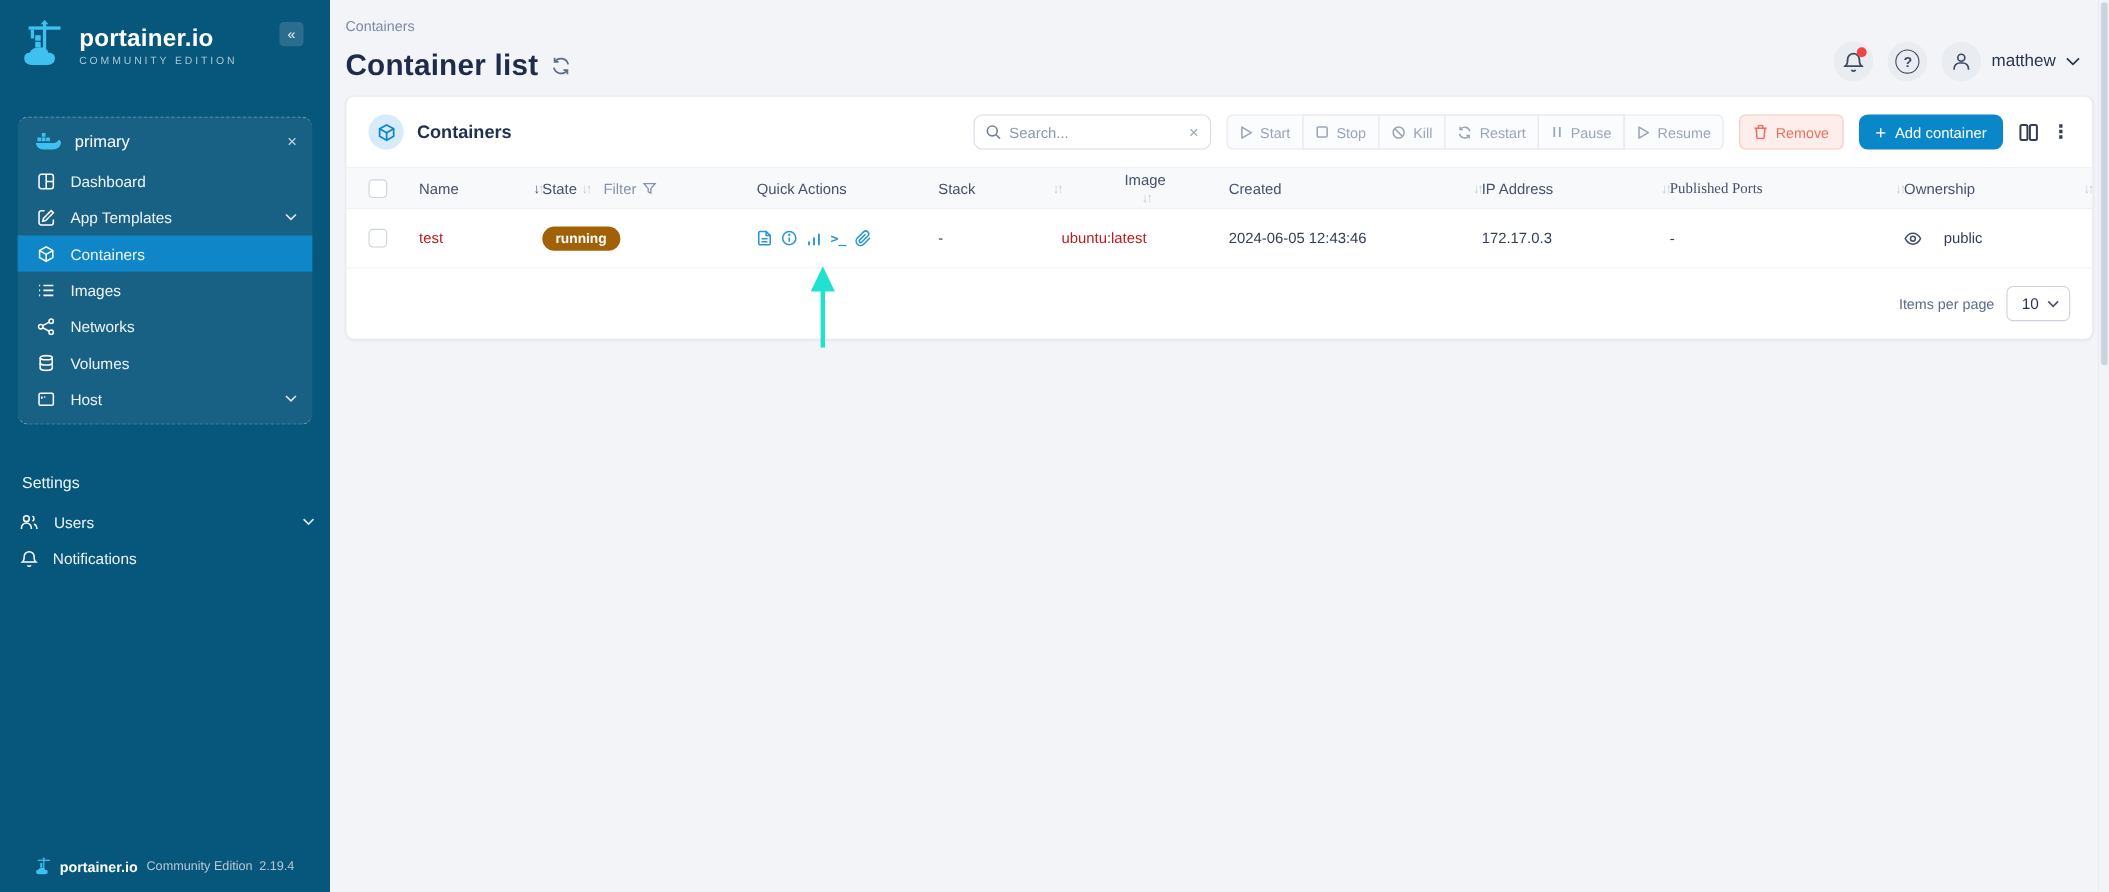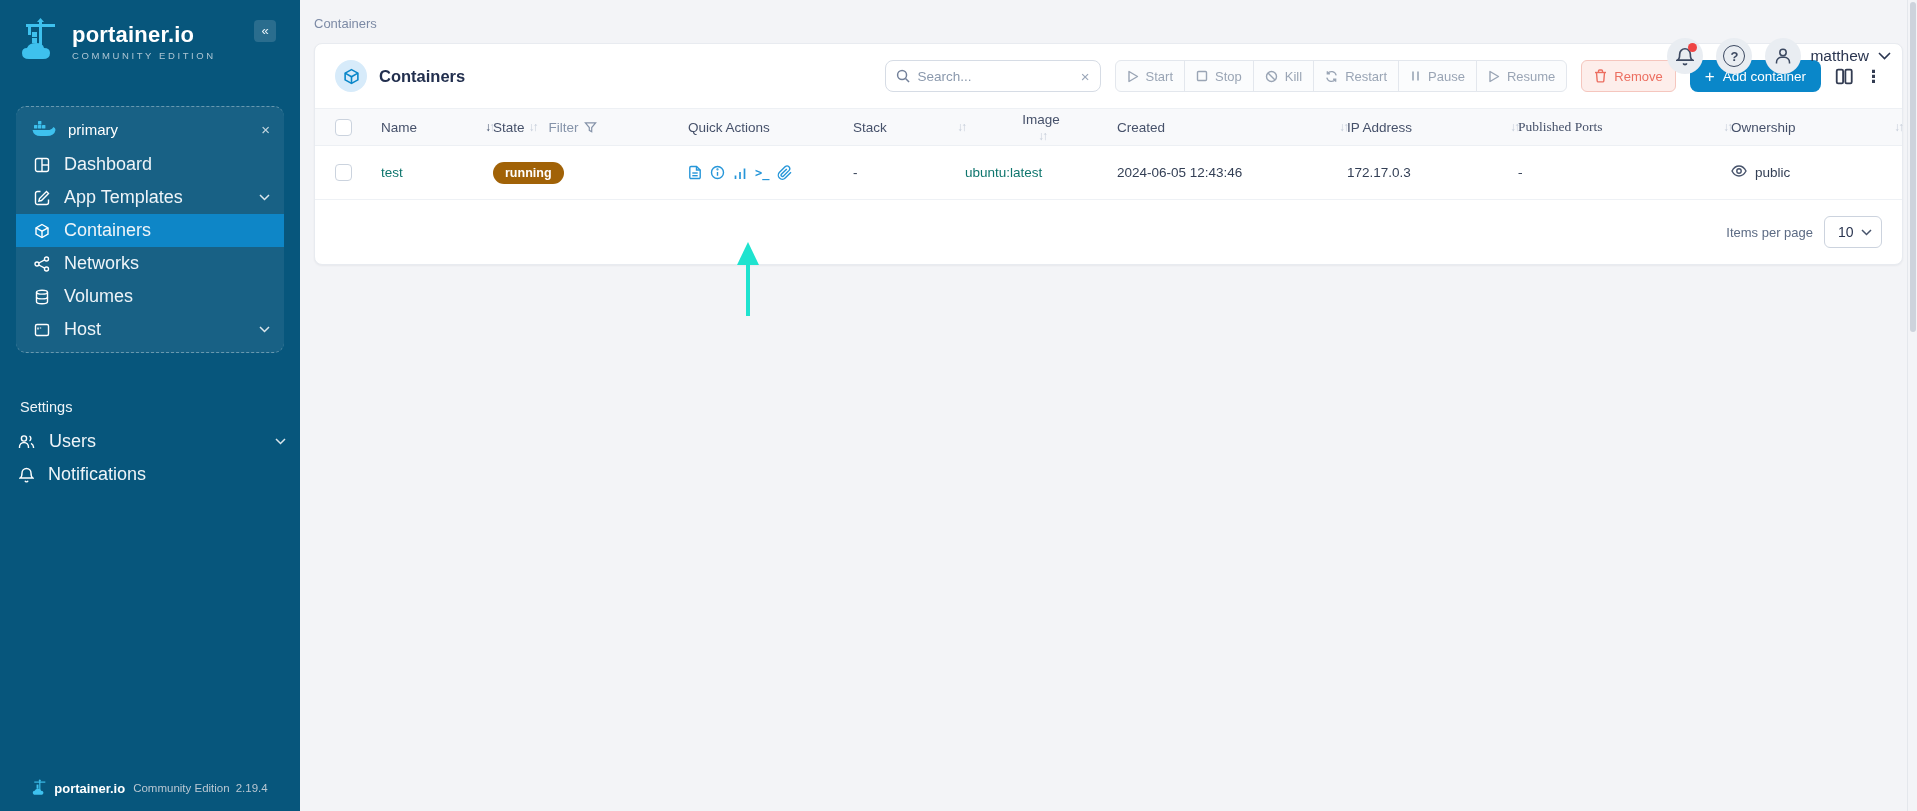--- a/index.html
+++ b/index.html
@@ -10,21 +10,21 @@
   .sidebar { position:fixed; left:0; top:0; width:300px; height:811px; background:#07567c; color:#fff; z-index:5; }
   .collapse-btn { position:absolute; top:20px; right:24px; width:22px; height:22px; border:none; border-radius:4px;
     background:rgba(255,255,255,.14); color:#eaf4fa; font-size:13px; line-height:20px; cursor:pointer; }
   .logo-row { display:flex; align-items:center; gap:10px; padding:18px 0 0 20px; }
   .logo-title { font-size:22px; font-weight:bold; color:#fff; letter-spacing:.2px; }
   .logo-sub { font-size:9.5px; letter-spacing:2.6px; color:#aec6d4; margin-top:2px; }
   .env-box { margin:42px 16px 0 16px; background:rgba(255,255,255,.07); border-radius:10px;
     border-top:1px dashed rgba(255,255,255,.35); border-bottom:1px dashed rgba(255,255,255,.35); padding-bottom:6px; }
   .env-header { display:flex; align-items:center; gap:12px; padding:13px 14px 10px 16px; font-size:15px; cursor:pointer; }
   .env-close { margin-left:auto; font-size:15px; color:rgba(255,255,255,.75); cursor:pointer; line-height:1; }
-  .nav-item { display:flex; align-items:center; gap:14px; height:33px; padding-left:18px; font-size:18px;
+  .nav-item { display:flex; align-items:center; gap:14px; height:33px; padding-left:18px; font-size:14px;
     color:#eef4f8; cursor:pointer; }
   .nav-item .chev { margin-left:auto; margin-right:14px; opacity:.85; }
   .nav-item.active { background:#0e86c7; }
   .nav-icon { flex:0 0 16px; display:flex; align-items:center; justify-content:center; }
   .settings-label { margin:46px 0 10px 20px; font-size:14.5px; color:#eef4f8; }
   .side-group .nav-item { }
   .sidebar-footer { position:absolute; bottom:14px; left:0; right:0; display:flex; align-items:center;
     justify-content:center; gap:6px; font-size:11.5px; color:#b9c7d2; }
   .sidebar-footer .brand { font-size:13px; font-weight:bold; color:#fff; margin-right:2px; }
 
@@ -76,27 +76,27 @@
   .tbl-row { height:54px; border-bottom:1px solid #eef1f5; font-size:13.5px; color:#333f55; }
   .c-check { width:66px; padding-left:20px; display:flex; align-items:center; }
   .c-name{width:112px;} .c-state{width:195px;} .c-qa{width:165px;} .c-stack{width:112px;}
   .c-image{width:152px;flex-direction:column;} .c-created{width:230px;} .c-ip{width:171px;} .c-ports{width:213px;font-family:Liberation Serif, serif;} .c-owner{flex:1;}
   .checkbox { width:17px; height:17px; border:1px solid #cbd3de; border-radius:4px; background:#fff; cursor:pointer; }
   .hcell { display:flex; align-items:center; gap:2px; cursor:pointer;justify-content:space-between; }
   .sort { display:inline-flex; margin-left:2px; font-size:12px; letter-spacing:-2px; }
   .sort .d::before{content:"\2193";} .sort .u::before{content:"\2191";}
   .sort .on{color:#3a4a66;} .sort .off{color:#c5cdd9;}
   .filter-lab { margin-left:12px; color:#8593a9; display:flex; align-items:center; gap:5px; cursor:pointer; }
-  .link { color:#0f766e; text-decoration:none; cursor:pointer; }
+  .link { color:#b91c1c; text-decoration:none; cursor:pointer; }
   .badge { display:inline-block; padding:4px 12px; border-radius:12px; background:#a16207; color:#fff;
     font-size:12.5px; font-weight:bold; }
   .qa-icons { display:flex; align-items:center; gap:8px; color:#2696d9; }
   .qa-icons .console-gly { font-size:12px; font-weight:bold; font-family:"DejaVu Sans Mono",monospace; cursor:pointer; }
   .qa-icons > * { cursor:pointer; display:flex; }
-  .owner-cell { display:flex; gap:8px; color:#333f55; }
+  .owner-cell { display:flex; align-items:center; gap:20px; color:#333f55; }
   .tbl-footer { display:flex; align-items:center; justify-content:flex-end; gap:11px; height:64px; padding-right:20px; }
   .ipp-label { font-size:13px; color:#5c6b84; }
   .ipp-select { width:58px; height:32px; border:1px solid #ccd3de; border-radius:6px; background:#fff; display:flex;
     align-items:center; justify-content:space-between; padding:0 9px 0 13px; font-size:14px; color:#2a3550; cursor:pointer; }
 
   
   .annotation-arrow { position:absolute; left:735px; top:242px; width:26px; height:74px; pointer-events:none; z-index:9; }
   .annotation-arrow .head { position:absolute; left:2px; top:0; width:0; height:0;
     border-left:11px solid transparent; border-right:11px solid transparent; border-bottom:23px solid #1fe3cf; }
   .annotation-arrow .tail { position:absolute; left:11px; top:20px; width:4px; height:54px; background:#1fe3cf; }
@@ -174,20 +174,33 @@
       <span class="nav-icon">
         <svg width="16" height="16" viewBox="0 0 16 16" fill="none" stroke="#fff" stroke-width="1.4">
           <path d="M8 1.5 L14 4.8 V11.2 L8 14.5 L2 11.2 V4.8 Z"></path>
             <path d="M2 4.8 L8 8.2 L14 4.8"></path>
             <line x1="8" y1="8.2" x2="8" y2="14.5"></line>
         </svg>
       </span>
       <span>Containers</span>
     </div>
 
+    <div class="nav-item">
+      <span class="nav-icon">
+        <svg width="16" height="16" viewBox="0 0 16 16" fill="none" stroke="#fff" stroke-width="1.5">
+          <line x1="1.5" y1="3.5" x2="2.5" y2="3.5"></line>
+            <line x1="5.5" y1="3.5" x2="14.5" y2="3.5"></line>
+          <line x1="1.5" y1="8" x2="2.5" y2="8"></line>
+            <line x1="5.5" y1="8" x2="14.5" y2="8"></line>
+          <line x1="1.5" y1="12.5" x2="2.5" y2="12.5"></line>
+            <line x1="5.5" y1="12.5" x2="14.5" y2="12.5"></line>
+        </svg>
+      </span>
+      <span>Images</span>
+    </div>
 
     <div class="nav-item">
       <span class="nav-icon">
         <svg width="16" height="16" viewBox="0 0 16 16" fill="none" stroke="#fff" stroke-width="1.4">
           <circle cx="3" cy="8" r="2"></circle>
             <circle cx="12.5" cy="3" r="2"></circle>
             <circle cx="12.5" cy="13" r="2"></circle>
           <line x1="4.8" y1="7" x2="10.7" y2="3.9"></line>
             <line x1="4.8" y1="9" x2="10.7" y2="12.1"></line>
         </svg>
@@ -265,20 +278,31 @@
     </span>
     <span class="brand">portainer.io</span>
     <span>Community Edition</span>
     <span>2.19.4</span>
   </div>
 </aside>
 
 <div class="main">
   <div class="topbar">
     <div class="breadcrumb">Containers</div>
+    <div class="title-row">
+      <h1 class="page-title">Container list</h1>
+      <span class="refresh-ic">
+        <svg width="18" height="18" viewBox="0 0 18 18" fill="none" stroke="#5f6e88" stroke-width="1.6">
+          <path d="M15.5 7.5 A6.8 6.8 0 0 0 3.4 5"></path>
+            <polyline points="3.2,1.6 3.2,5.2 6.8,5.2"></polyline>
+          <path d="M2.5 10.5 A6.8 6.8 0 0 0 14.6 13"></path>
+            <polyline points="14.8,16.4 14.8,12.8 11.2,12.8"></polyline>
+        </svg>
+      </span>
+    </div>
     <div class="top-right">
       <div class="circle-btn">
         <span>
           <svg width="18" height="19" viewBox="0 0 15 16" fill="none" stroke="#3c4961" stroke-width="1.4">
             <path d="M12 6 a4.5 4.5 0 0 0 -9 0 c0 4 -1.8 5 -1.8 5 h12.6 s-1.8-1 -1.8-5"></path>
               <path d="M6 13.8 a1.6 1.6 0 0 0 3 0"></path>
           </svg>
         </span>
         <span class="dot"></span>
       </div>

